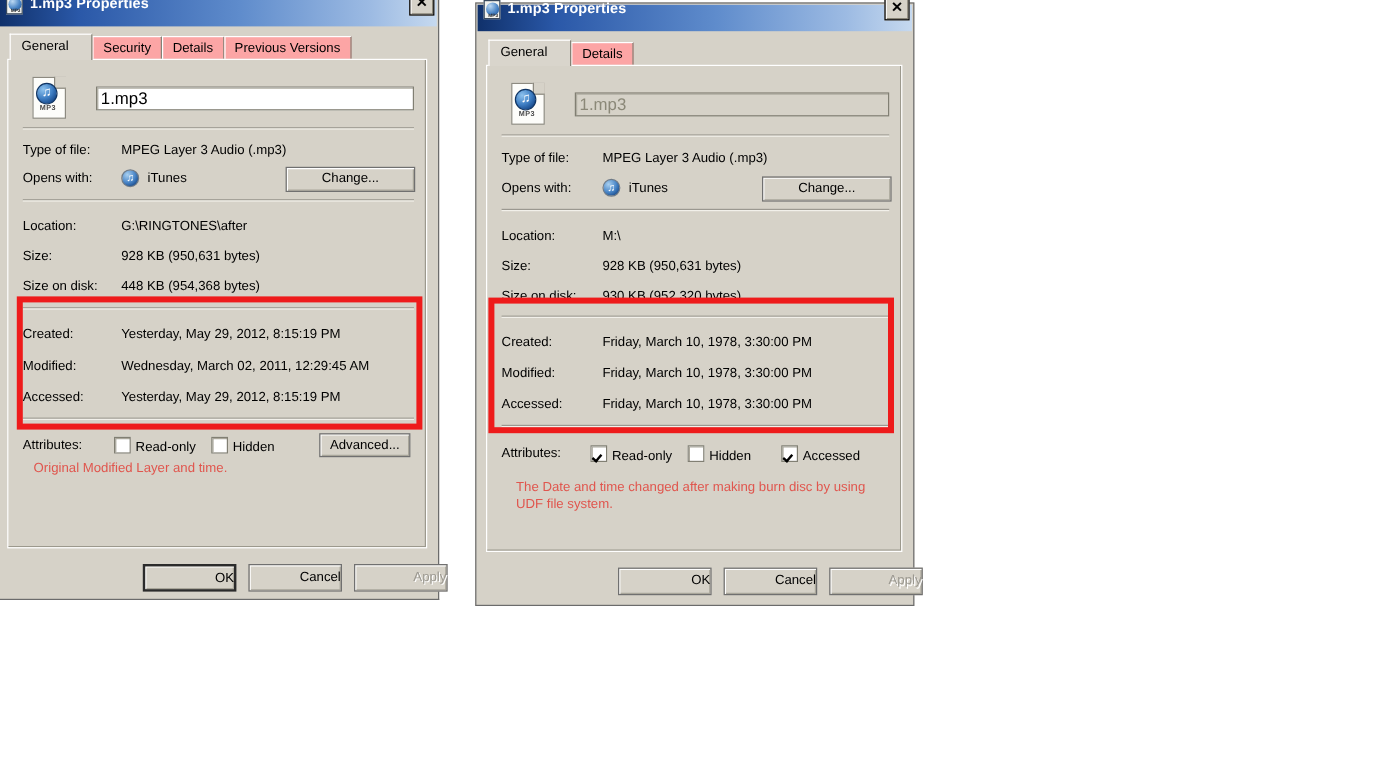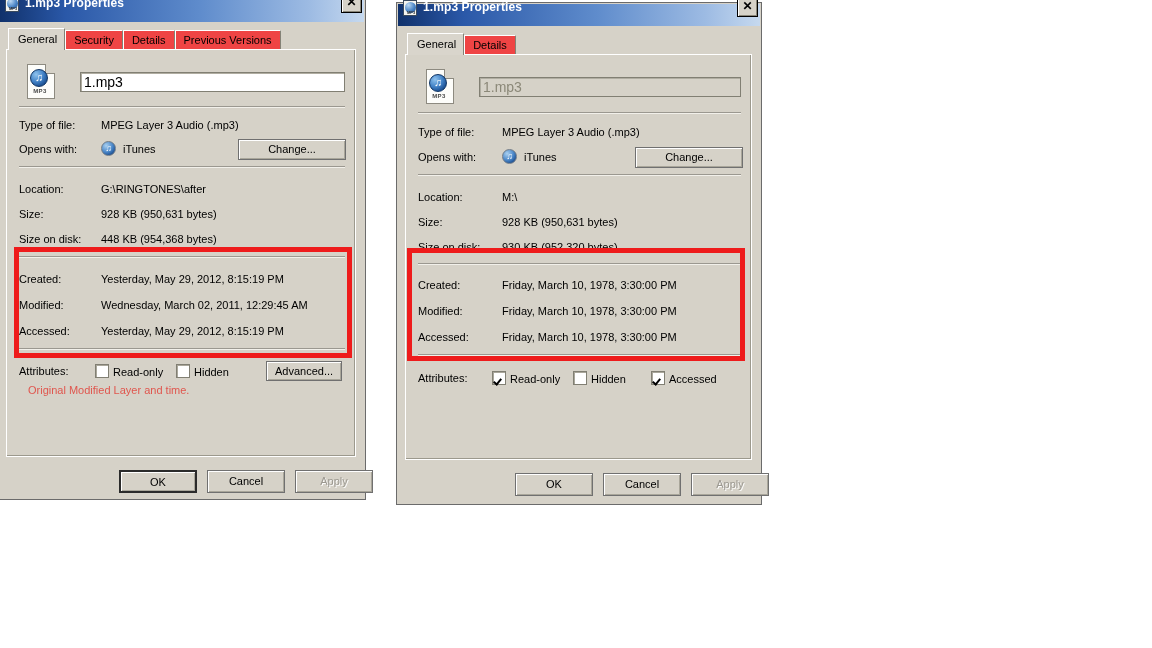--- a/index.html
+++ b/index.html
@@ -79,29 +79,29 @@
     align-items: flex-end;
   }
   #win2 .tabstrip { left: 10px; top: 32px; }
   .tab {
     padding: 3px 8px 3px 8px;
     font-size: 11px;
     line-height: 13px;
     border-left: 1px solid #ffffff;
     border-top: 1px solid #ffffff;
     border-right: 1px solid #848276;
-    background: #ef4444;
+    background: #fca5a5;
     white-space: nowrap;
     cursor: default;
     position: relative;
     margin-bottom: 0;
   }
   .tab.active {
     font-weight: normal;
-    padding: 4px 7px 4px 9px;
+    padding: 4px 19px 4px 9px;
     z-index: 3;
     background: #d9d5cc;
     border-right: 1px solid #848276;
   }
 
   
   .tabpage {
     position: absolute;
     left: 8px;
     top: 49px;
@@ -252,21 +252,21 @@
     line-height: 14px;
   }
 
   
   .footer {
     position: absolute;
     height: 24px;
     display: flex;
     gap: 10px;
   }
-  .footer .btn { width: 78px; height: 23px; line-height: 21px; }
+  .footer .btn { width: 78px; height: 23px; line-height: 21px; text-align: right; }
 
   
   .doc-sheet {
     position: absolute;
     left: 2px; top: 0;
     width: 26px; height: 33px;
     background: #fdfdfa;
     border: 1px solid #8d8a80;
   }
   .doc-fold {
@@ -540,20 +540,21 @@
     <div class="cb-wrap" style="left:86px; top:316px">
       <span class="cb checked"></span><span>Read-only</span>
     </div>
     <div class="cb-wrap" style="left:167px; top:316px">
       <span class="cb"></span><span>Hidden</span>
     </div>
     <div class="cb-wrap" style="left:245px; top:316px">
       <span class="cb checked"></span><span>Accessed</span>
     </div>
 
+    <div class="note" style="left:24px; top:344px; width:312px">The Date and time changed after making burn disc by using UDF file system.</div>
   </div>
 
   <div class="footer" style="left:118px; top:470px">
     <div class="btn">OK</div>
     <div class="btn">Cancel</div>
     <div class="btn disabled">Apply</div>
   </div>
 
   <div class="redbox" style="left:10px; top:245px; width:338px; height:113px"></div>
 </div>

